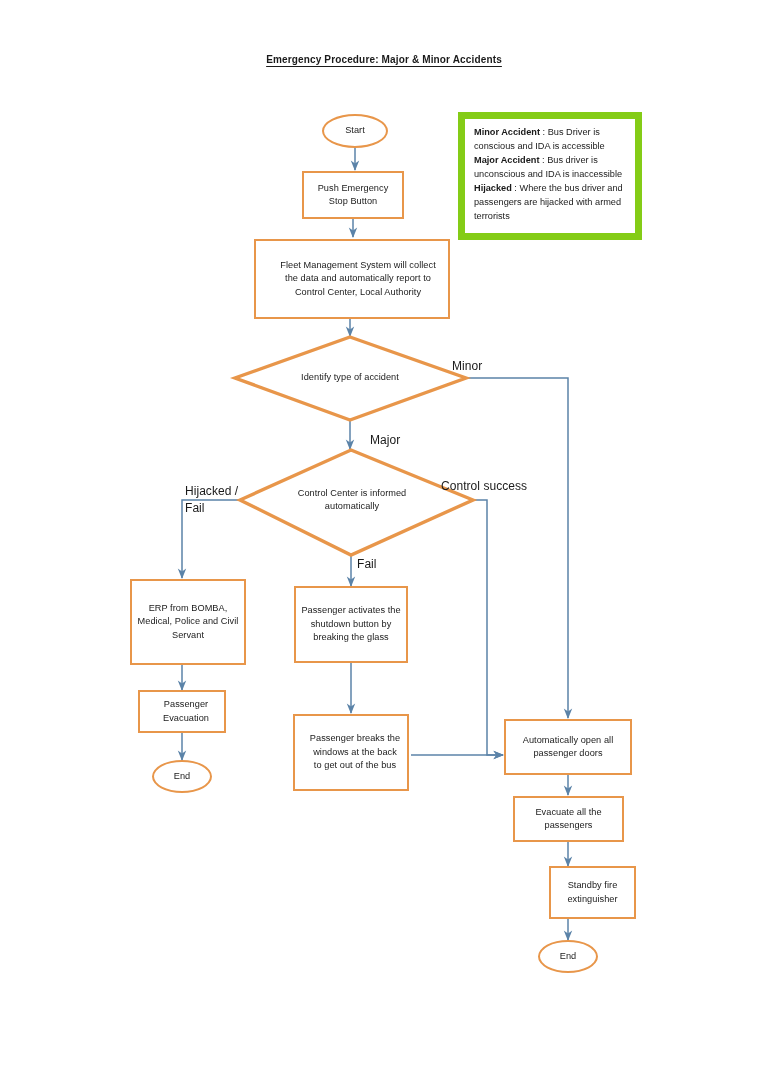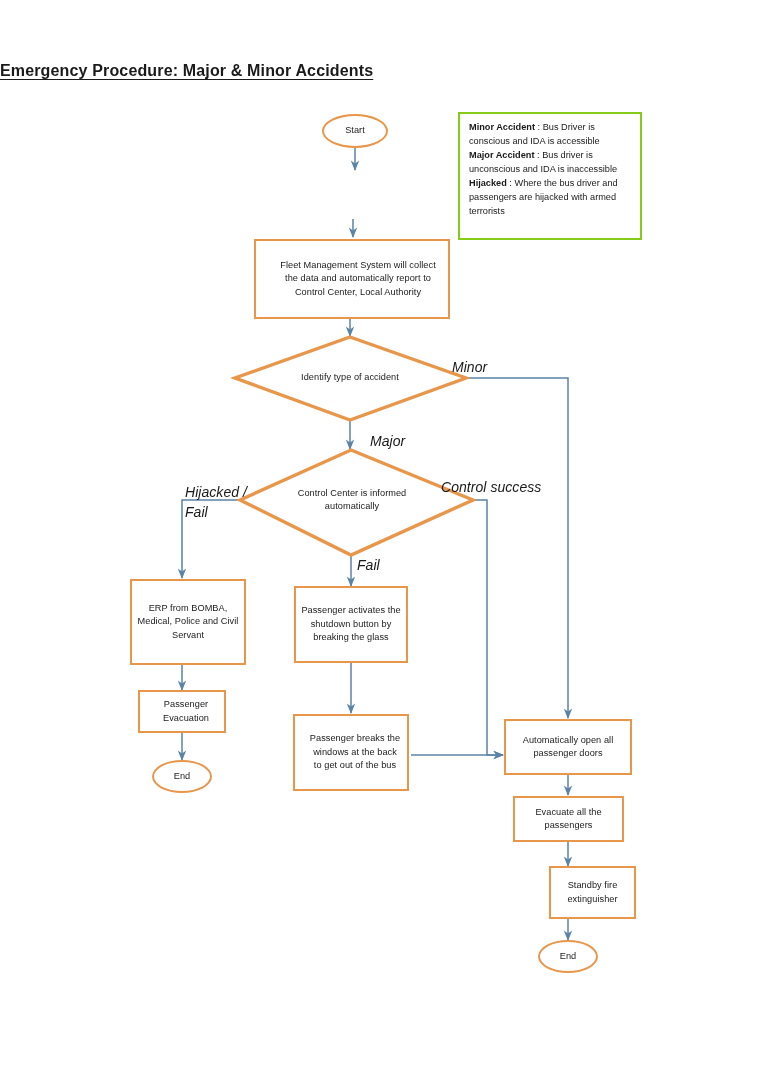--- a/index.html
+++ b/index.html
@@ -14,24 +14,24 @@
   #page {
     position: relative;
     width: 768px;
     height: 1087px;
     background: #ffffff;
     overflow: hidden;
   }
   #title {
     position: absolute;
     left: 0;
-    top: 62px;
+    top: 54px;
     width: 768px;
-    text-align: left;
-    font-size: 16px;
+    text-align: center;
+    font-size: 10px;
     font-weight: bold;
     letter-spacing: 0.15px;
     text-decoration: underline;
     text-underline-offset: 2.5px;
   }
   .svg-layer {
     position: absolute;
     left: 0;
     top: 0;
     width: 768px;
@@ -62,35 +62,34 @@
     border: none;
     background: transparent;
   }
   .node .lbl {
     padding: 0 5px;
     position: relative;
     z-index: 2;
   }
   .edge-label {
     position: absolute;
-    font-size: 14px;
+    font-size: 12px;
     line-height: 1.42;
     color: #1a1a1a;
     white-space: pre-line;
     letter-spacing: 0.05px;
-    font-style: italic;
   }
   #legend {
     position: absolute;
     left: 458px;
     top: 112px;
     width: 184px;
     height: 128px;
     box-sizing: border-box;
-    border: 2px solid #84cc16;
+    border: 7px solid #84cc16;
     background: #ffffff;
     padding: 7px 9px 0 9px;
     font-size: 9.2px;
     line-height: 1.52;
     color: #1a1a1a;
   }
   #legend b { font-weight: bold; }
   #legend .lrow { display: block; }
 </style>
 </head>
@@ -154,20 +153,23 @@
     </span>
     <span class="lrow">
       <b>Hijacked</b><span> : </span><span>Where the bus driver and passengers are hijacked with armed terrorists</span>
     </span>
   </div>
 
   <div class="node term" style="left:322px; top:114px; width:66px; height:34px;">
     <span class="lbl">Start</span>
   </div>
 
+  <div class="node proc" style="left:302px; top:171px; width:102px; height:48px;">
+    <span class="lbl">Push Emergency Stop Button</span>
+  </div>
 
   <div class="node proc" style="left:254px; top:239px; width:196px; height:80px;padding-left:12px;">
     <span class="lbl">Fleet Management System will collect the data and automatically report to Control Center, Local Authority</span>
   </div>
 
   <div class="node diamond" style="left:280px; top:360px; width:140px; height:36px;align-items:center;">
     <span class="lbl">Identify type of accident</span>
   </div>
 
   <div class="node diamond" style="left:287px; top:474px; width:130px; height:52px;">

